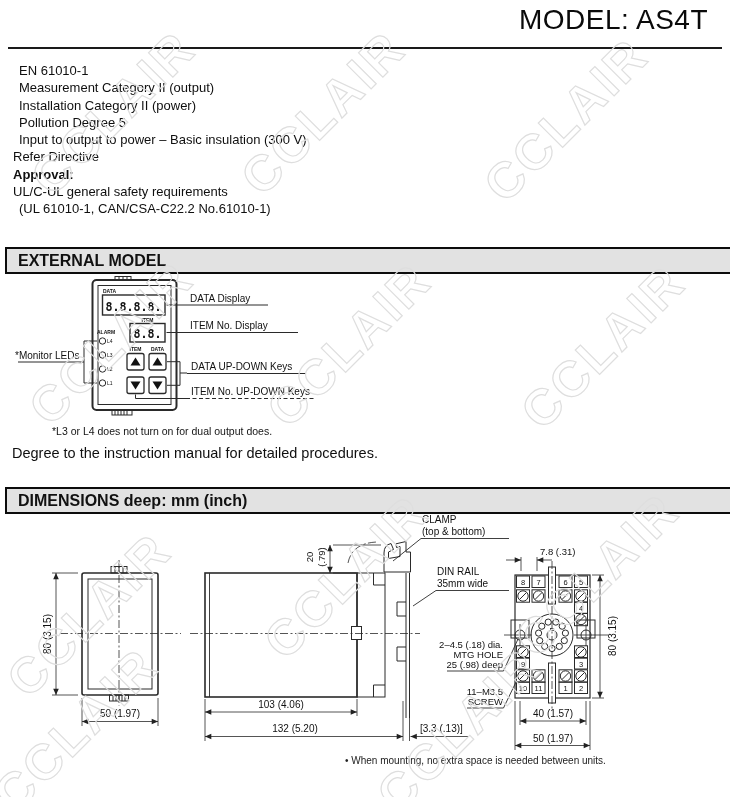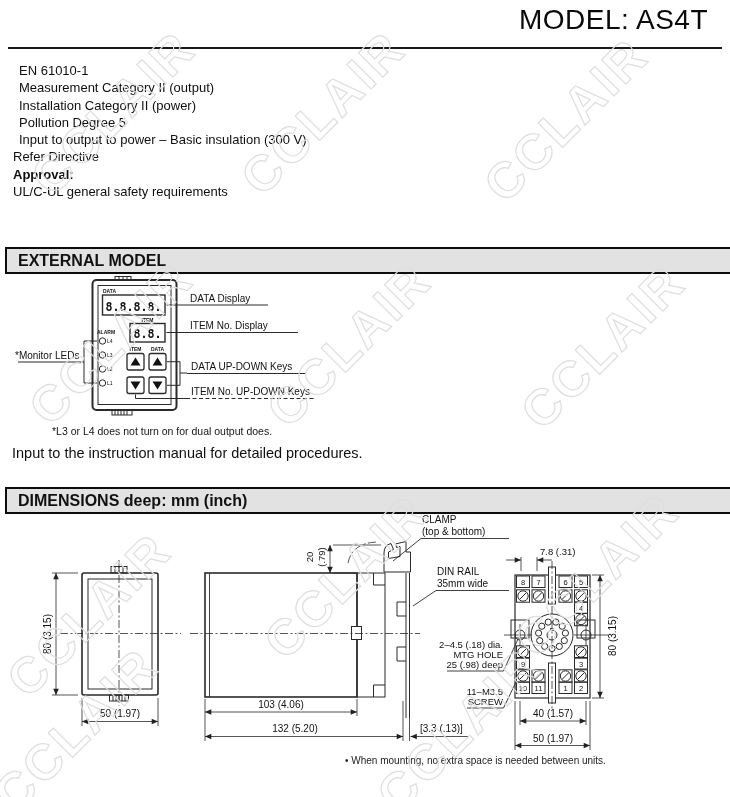--- a/index.html
+++ b/index.html
@@ -43,20 +43,21 @@
 
   <div class="specs">
     <div class="spec ind">EN 61010-1</div>
     <div class="spec ind">Measurement Category II (output)</div>
     <div class="spec ind">Installation Category II (power)</div>
     <div class="spec ind">Pollution Degree 5</div>
     <div class="spec ind">Input to output to power – Basic insulation (300 V)</div>
     <div class="spec">Refer Directive</div>
     <div class="spec b">Approval:</div>
     <div class="spec">UL/C-UL general safety requirements</div>
+    <div class="spec ind">(UL 61010-1, CAN/CSA-C22.2 No.61010-1)</div>
   </div>
 
   <div class="section-header sh1">
     <span>EXTERNAL MODEL</span>
   </div>
 
   <svg class="ext-svg" width="400" height="148" viewBox="0 0 400 148">
     <g class="ln" stroke-width="1">
       <rect x="92.5" y="4" width="84" height="130" rx="4" stroke-width="2"></rect>
       <rect x="98" y="9.5" width="73" height="119"></rect>
@@ -115,21 +116,21 @@
       <path d="M186,122.5 H314" stroke-dasharray="4 2.5"></path>
     </g>
     <text class="call" x="190" y="25.5">DATA Display</text>
     <text class="call" x="190" y="53">ITEM No. Display</text>
     <text class="call" x="15" y="82.5">*Monitor LEDs</text>
     <text class="call" x="191" y="94">DATA UP-DOWN Keys</text>
     <text class="call" x="191" y="119">ITEM No. UP-DOWN Keys</text>
   </svg>
 
   <div class="footnote">*L3 or L4 does not turn on for dual output does.</div>
-  <div class="refer">Input to the instruction manual for detailed procedures.</div>
+  <div class="refer">Degree to the instruction manual for detailed procedures.</div>
 
   <div class="section-header sh2">
     <span>DIMENSIONS deep: mm (inch)</span>
   </div>
 
   <svg class="dims-svg" width="730" height="292" viewBox="0 0 730 292">
     <defs>
       <marker id="arw" viewBox="0 0 10 10" refX="9" refY="5" markerWidth="9" markerHeight="7" orient="auto-start-reverse" markerUnits="userSpaceOnUse">
         <path d="M0,1 L9,5 L0,9 z" fill="#222"></path>
       </marker>

